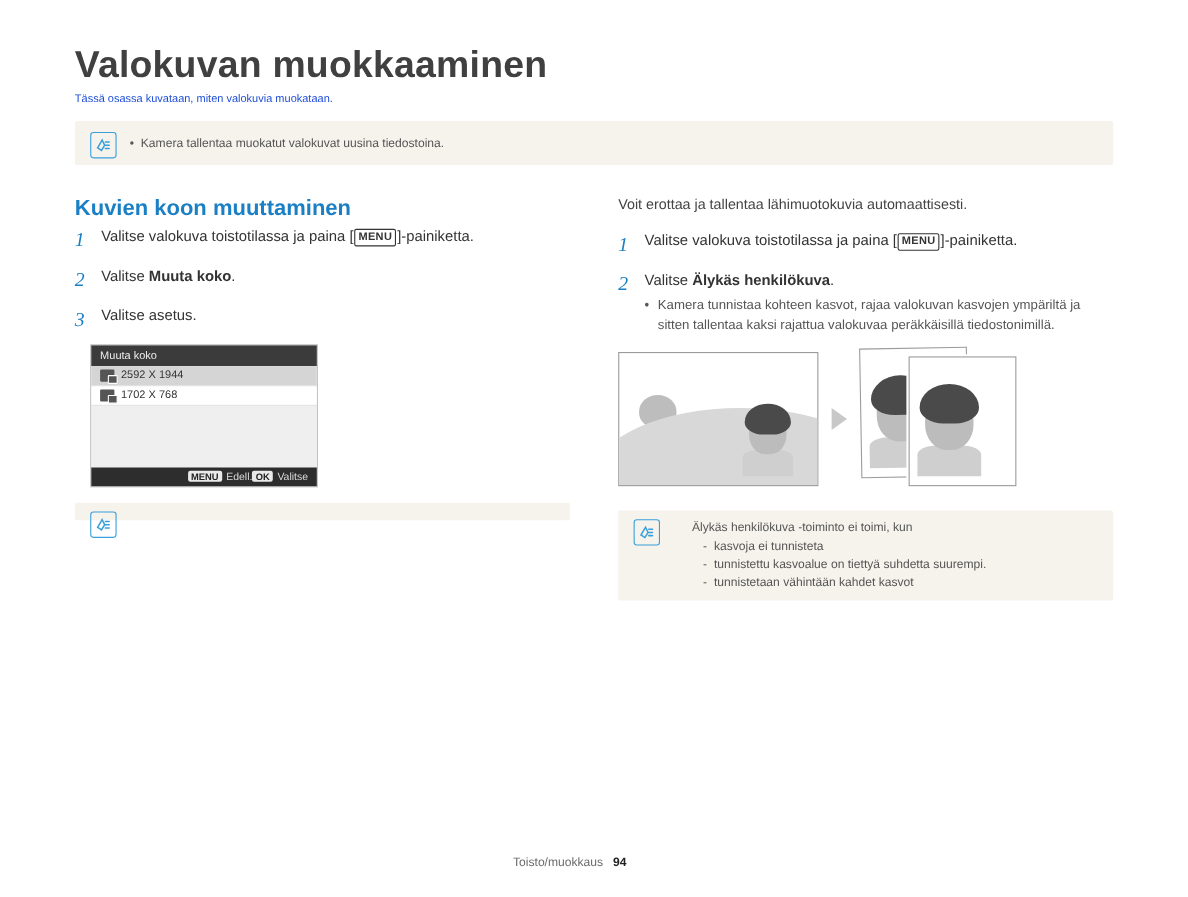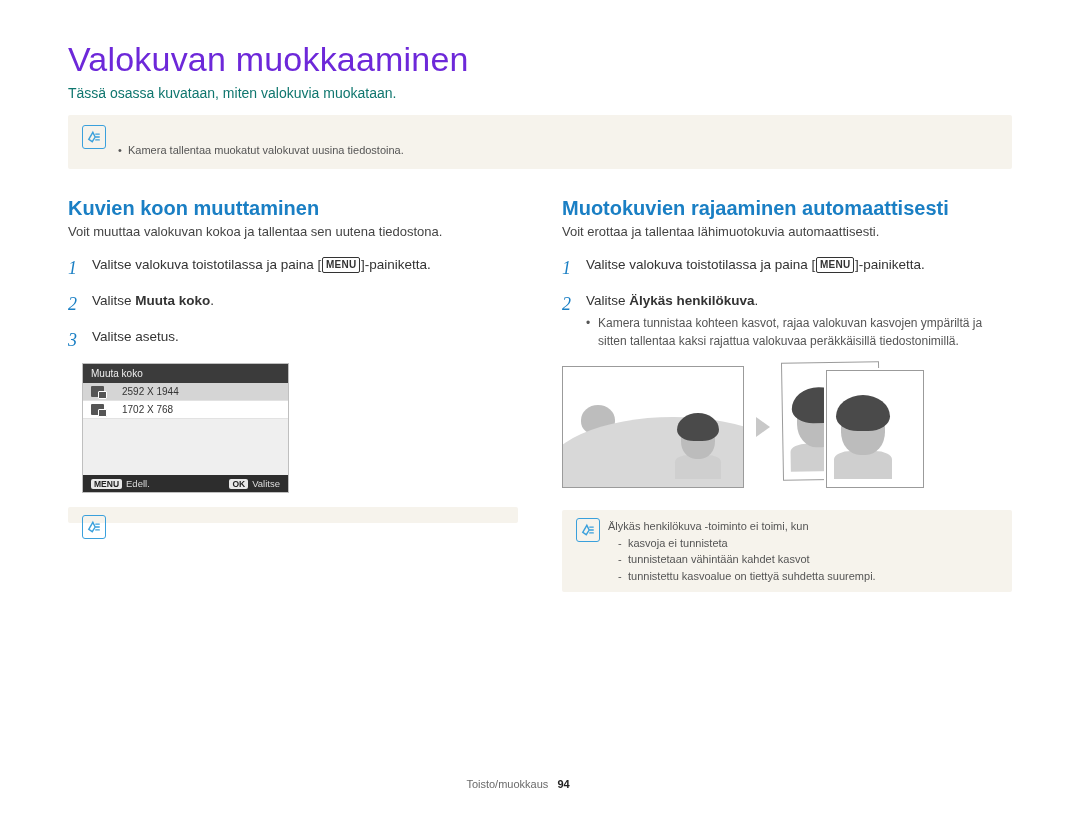--- a/index.html
+++ b/index.html
@@ -1,66 +1,66 @@
 <!DOCTYPE html>
 <html><head>
 <meta charset="utf-8">
 <style>
 html,body{margin:0;padding:0;width:1080px;height:815px;background:#fff;font-family:Arial,Helvetica,sans-serif;color:#333;-webkit-font-smoothing:antialiased}
 .page{padding:40px 68px 0 68px}
-h1{color:#6d28d9;font-weight:400;font-size:34px;margin:0 0 6px 0;letter-spacing:.2px}
-.intro{font-size:14px;color:#0f766e;margin:0 0 14px 0}
-.notebox{background:#f6f3ec;border-radius:2px;padding:27px 14px 10px 50px;position:relative;font-size:11px;color:#555;line-height:1.5;margin-bottom:28px}
+h1{color:#404040;font-weight:700;font-size:34px;margin:0 0 6px 0;letter-spacing:.2px}
+.intro{font-size:10px;color:#1d4ed8;margin:0 0 14px 0}
+.notebox{background:#f6f3ec;border-radius:2px;padding:13px 14px 10px 50px;position:relative;font-size:11px;color:#555;line-height:1.5;margin-bottom:28px}
 .note-icon{position:absolute;left:14px;top:10px;width:22px;height:22px;border:1.6px solid #3aa0dc;border-radius:3px;display:flex;align-items:center;justify-content:center}
 .note-icon svg{width:14px;height:14px}
 .notebox ul{margin:0;padding:0;list-style:none}
 .notebox li{position:relative;padding-left:10px}
 .notebox li::before{content:"•";position:absolute;left:0;top:0}
 .cols{display:flex;gap:44px}
 .col{flex:1;min-width:0}
 h2{color:#1a7fc4;font-weight:700;font-size:20px;margin:0 0 4px 0}
 .lead{font-size:13px;color:#444;margin:0 0 16px 0}
 .step{display:flex;gap:10px;margin-bottom:10px;font-size:13.5px;color:#333;line-height:1.45}
 .step-num{color:#1a7fc4;font-style:italic;font-family:Georgia,'Times New Roman',serif;font-size:18px;min-width:14px}
 .step-body{flex:1}
 .step-body b{font-weight:700}
 .menu-chip{display:inline-block;font-size:10px;font-weight:700;border:1.3px solid #333;padding:0 2.5px;border-radius:2px;vertical-align:1px;letter-spacing:.3px;margin:0 1px}
 .sub-bullet{font-size:12px;color:#555;line-height:1.5;padding-left:12px;position:relative;margin-top:4px}
 .sub-bullet::before{content:"•";position:absolute;left:0;top:0}
 
 .screen{width:205px;border:1px solid #bfbfbf;background:#efefef;margin:6px 0 14px 14px;font-size:10px}
 .screen-title{background:#3b3b3b;color:#eee;padding:4px 8px;font-size:10px}
 .screen-list{background:#fff}
-.screen-row{display:flex;align-items:center;gap:18px;padding:3px 8px;border-bottom:1px solid #e2e2e2}
+.screen-row{display:flex;align-items:center;gap:6px;padding:3px 8px;border-bottom:1px solid #e2e2e2}
 .screen-row.sel{background:#d5d5d5}
 .screen-row .ico{width:13px;height:11px;background:#555;border-radius:1px;position:relative}
 .screen-row .ico::after{content:"";position:absolute;right:-3px;bottom:-2px;width:7px;height:6px;background:#555;border:1px solid #fff;border-radius:1px}
 .screen-gap{height:56px;background:#efefef}
-.screen-footer{display:flex;justify-content:space-between;align-items:center;background:#2d2d2d;color:#ddd;padding:3px 8px;font-size:9.5px}
+.screen-footer{display:flex;justify-content:flex-end;align-items:center;background:#2d2d2d;color:#ddd;padding:3px 8px;font-size:9.5px}
 .screen-footer .tag{display:inline-block;background:#e9e9e9;color:#222;padding:0 3px;border-radius:2px;margin-right:4px;font-weight:700;font-size:8.5px}
 
 .illus{display:flex;align-items:center;gap:12px;margin:12px 0 18px 0}
 .scene{width:180px;height:120px;border:1px solid #9b9b9b;background:#fff;position:relative;overflow:hidden}
 .hill{position:absolute;left:-20px;bottom:0;width:260px;height:70px;border-radius:60% 60% 0 0/100% 100% 0 0;background:#d8d8d8}
 .tree-trunk{position:absolute;left:32px;bottom:34px;width:5px;height:22px;background:#7d7d7d}
 .tree-top{position:absolute;left:18px;bottom:52px;width:34px;height:30px;background:#bdbdbd;border-radius:50% 50% 45% 45%}
 .person{position:absolute;right:22px;bottom:8px}
 .head{width:34px;height:40px;background:#bcbcbc;border-radius:48% 48% 44% 44%;position:relative}
 .hair{position:absolute;inset:-6px -4px auto -4px;height:28px;background:#4a4a4a;border-radius:50% 50% 40% 40%/60% 60% 40% 40%}
 .body{width:46px;height:24px;background:#cfcfcf;border-radius:30% 30% 0 0;margin:-4px 0 0 -6px}
 .arrow{width:0;height:0;border-top:10px solid transparent;border-bottom:10px solid transparent;border-left:14px solid #c8c8c8}
 .stack{position:relative;width:150px;height:130px}
 .card{position:absolute;width:96px;height:116px;border:1px solid #9b9b9b;background:#fff;box-shadow:0 0 0 2px #fff}
 .card.back{left:0;top:0;transform:rotate(-1deg)}
 .card.front{left:44px;top:8px}
 .card .personC{position:absolute;left:14px;bottom:8px}
 .card .headC{width:44px;height:52px;background:#bcbcbc;border-radius:48% 48% 44% 44%;position:relative}
 .card .hairC{position:absolute;inset:-8px -5px auto -5px;height:36px;background:#4a4a4a;border-radius:50% 50% 40% 40%/60% 60% 40% 40%}
 .card .bodyC{width:58px;height:28px;background:#cfcfcf;border-radius:30% 30% 0 0;margin:-4px 0 0 -7px}
-.notebox.small{padding:8px 14px 8px 46px;margin-top:0}
+.notebox.small{padding:8px 14px 8px 67px;margin-top:0}
 .notebox.small .note-icon{top:8px}
 .notebox .dash{padding-left:10px;margin:0}
 .notebox .dash li{padding-left:10px}
 .notebox .dash li::before{content:"-"}
 .footer{position:absolute;left:0;width:1036px;text-align:center;top:778px;font-size:11px;color:#6b6b6b}
 .footer .pg{color:#222;font-weight:600;margin-left:6px}
 </style>
 </head>
 <body>
 
@@ -78,21 +78,20 @@
         </svg>
     </span>
     <ul>
       <li>Kamera tallentaa muokatut valokuvat uusina tiedostoina.</li>
     </ul>
   </div>
 
   <div class="cols">
     <div class="col">
       <h2>Kuvien koon muuttaminen</h2>
-      <p class="lead">Voit muuttaa valokuvan kokoa ja tallentaa sen uutena tiedostona.</p>
 
       <div class="step">
         <div class="step-num">1</div>
         <div class="step-body"><span>Valitse valokuva toistotilassa ja paina [</span><span class="menu-chip">MENU</span><span>]-painiketta.</span></div>
       </div>
       <div class="step">
         <div class="step-num">2</div>
         <div class="step-body"><span>Valitse </span><b>Muuta koko</b><span>.</span></div>
       </div>
       <div class="step">
@@ -125,21 +124,20 @@
               <path d="M3 16 L10 4 L14 12 L9 20 Z"></path>
               <path d="M15 7 L21 7"></path>
               <path d="M15 12 L21 12"></path>
               <path d="M15 17 L21 17"></path>
             </svg>
         </span>
       </div>
     </div>
 
     <div class="col">
-      <h2>Muotokuvien rajaaminen automaattisesti</h2>
       <p class="lead">Voit erottaa ja tallentaa lähimuotokuvia automaattisesti.</p>
 
       <div class="step">
         <div class="step-num">1</div>
         <div class="step-body"><span>Valitse valokuva toistotilassa ja paina [</span><span class="menu-chip">MENU</span><span>]-painiketta.</span></div>
       </div>
       <div class="step">
         <div class="step-num">2</div>
         <div class="step-body">
           <span>Valitse </span><b>Älykäs henkilökuva</b><span>.</span>
@@ -185,22 +183,22 @@
           <svg viewBox="0 0 24 24" fill="none" stroke="#3aa0dc" stroke-width="2.4" stroke-linecap="round">
               <path d="M3 16 L10 4 L14 12 L9 20 Z"></path>
               <path d="M15 7 L21 7"></path>
               <path d="M15 12 L21 12"></path>
               <path d="M15 17 L21 17"></path>
             </svg>
         </span>
         <div>Älykäs henkilökuva -toiminto ei toimi, kun</div>
         <ul class="dash">
           <li>kasvoja ei tunnisteta</li>
+          <li>tunnistettu kasvoalue on tiettyä suhdetta suurempi.</li>
           <li>tunnistetaan vähintään kahdet kasvot</li>
-          <li>tunnistettu kasvoalue on tiettyä suhdetta suurempi.</li>
         </ul>
       </div>
     </div>
   </div>
 </div>
 
 <div class="footer">
   <span>Toisto/muokkaus</span>
   <span class="pg">94</span>
 </div>

